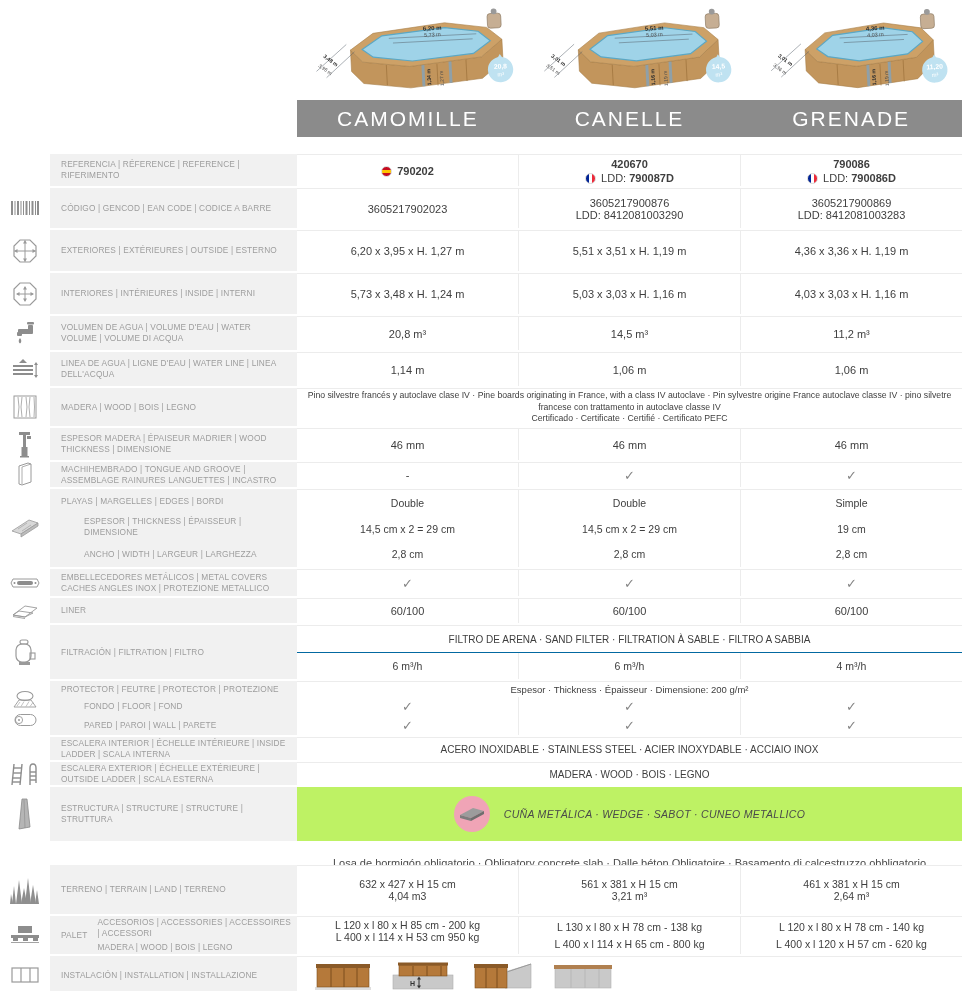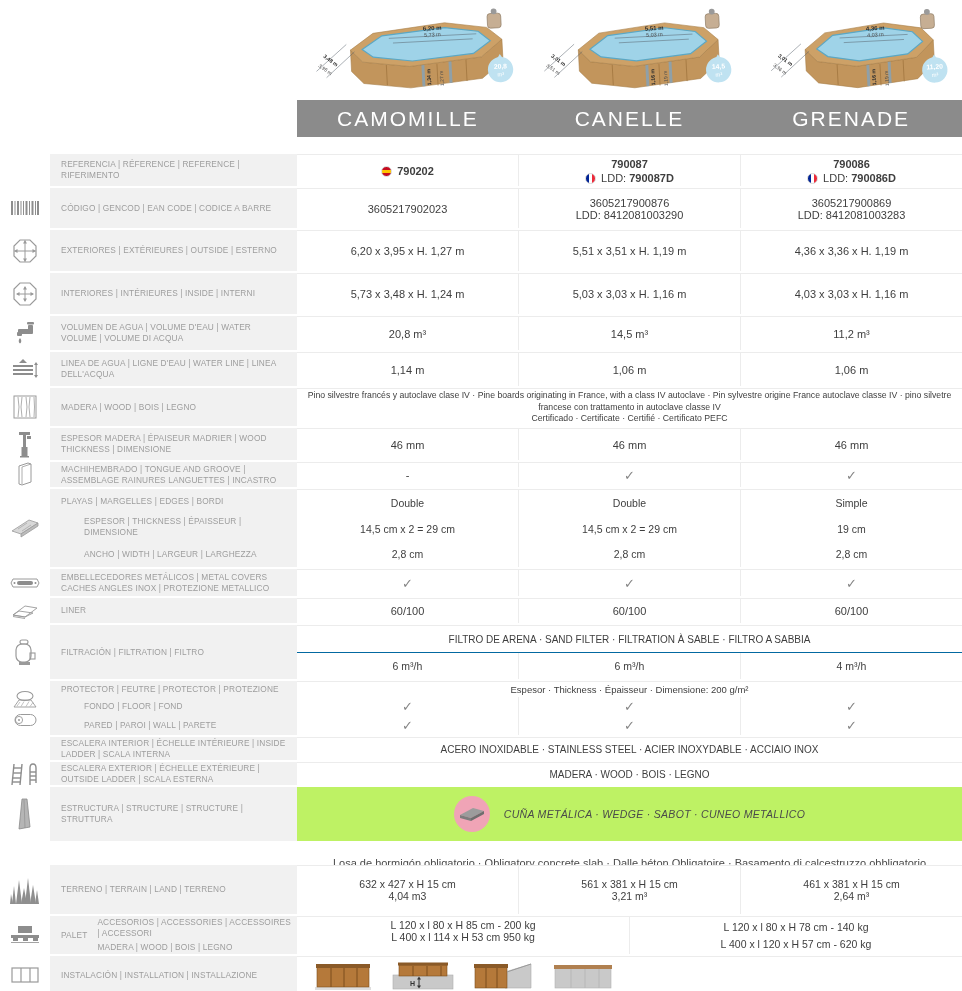--- a/index.html
+++ b/index.html
@@ -177,21 +177,21 @@
   </div>
 
   <div class="row" style="height:32px">
     <div class="ic"></div>
     <div class="lb">REFERENCIA | RÉFERENCE | REFERENCE | RIFERIMENTO</div>
     <div class="cells">
       <div class="c">
         <div><span class="flag es"></span><span class="b">790202</span></div>
       </div>
       <div class="c">
-        <div class="b">790087</div>
+        <div class="b">420670</div>
         <div class="line2"><span class="flag fr"></span><span>LDD:</span> <span class="b">790087D</span></div>
       </div>
       <div class="c">
         <div class="b">790086</div>
         <div class="line2"><span class="flag fr"></span><span>LDD:</span> <span class="b">790086D</span></div>
       </div>
     </div>
   </div>
 
   <div class="row" style="height:40px">
@@ -675,20 +675,24 @@
         <span class="pal-sub">
           <span>ACCESORIOS | ACCESSORIES | ACCESSOIRES | ACCESSORI</span>
           <span>MADERA | WOOD | BOIS  | LEGNO</span>
         </span>
       </div>
     </div>
     <div class="cells">
       <div class="c sm" style="justify-content:flex-start">
           <div>L 120 x l 80 x H 85 cm - 200 kg</div>
           <div>L 400 x l 114 x H 53 cm 950 kg</div>
+        </div>
+      <div class="c sm" style="justify-content:space-around">
+          <div>L 130 x l 80 x H 78 cm - 138 kg</div>
+          <div>L 400 x l 114 x H 65 cm - 800 kg</div>
         </div>
       <div class="c sm" style="justify-content:space-around">
           <div>L 120 x l 80 x H 78 cm - 140 kg</div>
           <div>L 400 x l 120 x H 57 cm - 620 kg</div>
         </div>
     </div>
   </div>
 
   <div class="row" style="height:38px;margin-bottom:0">
     <div class="ic">

